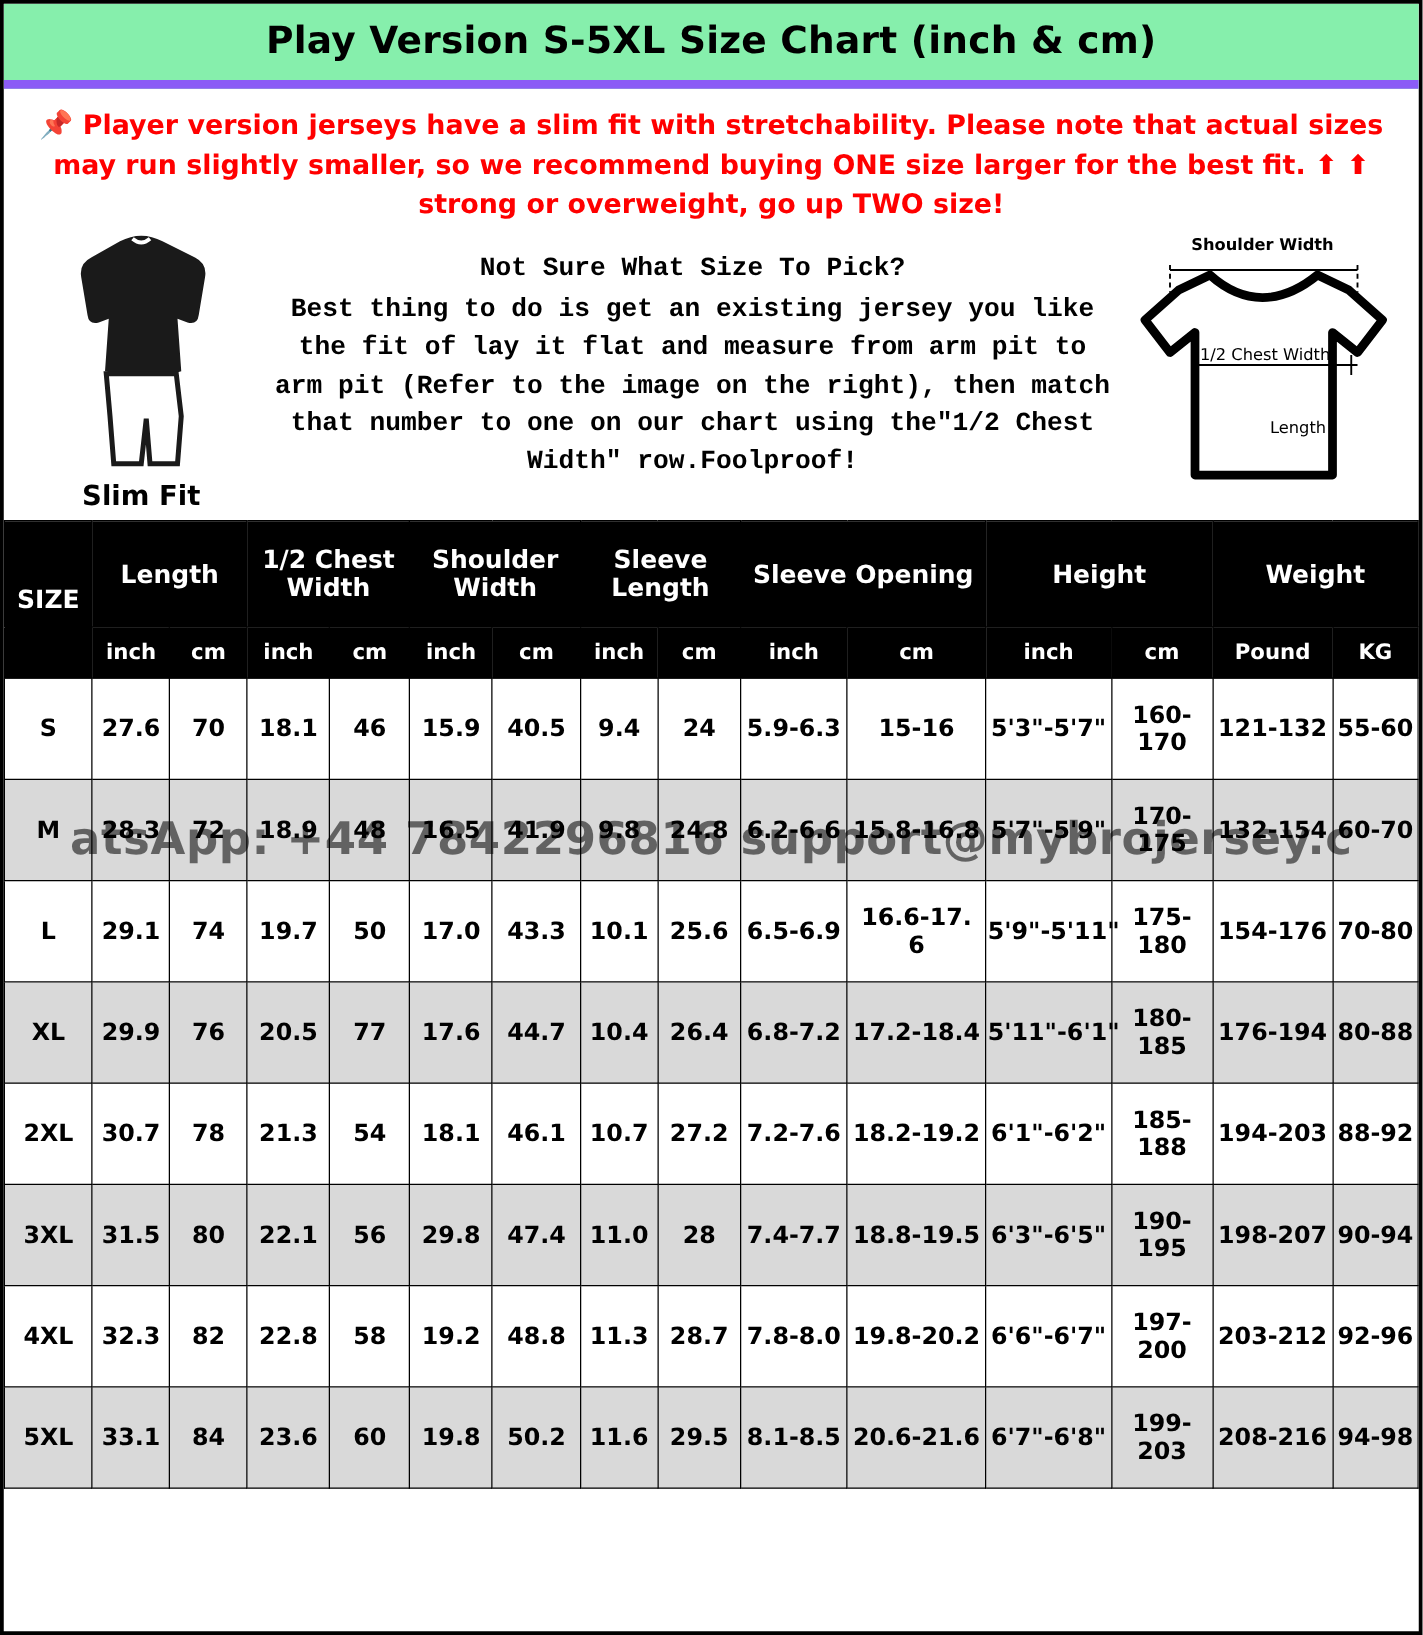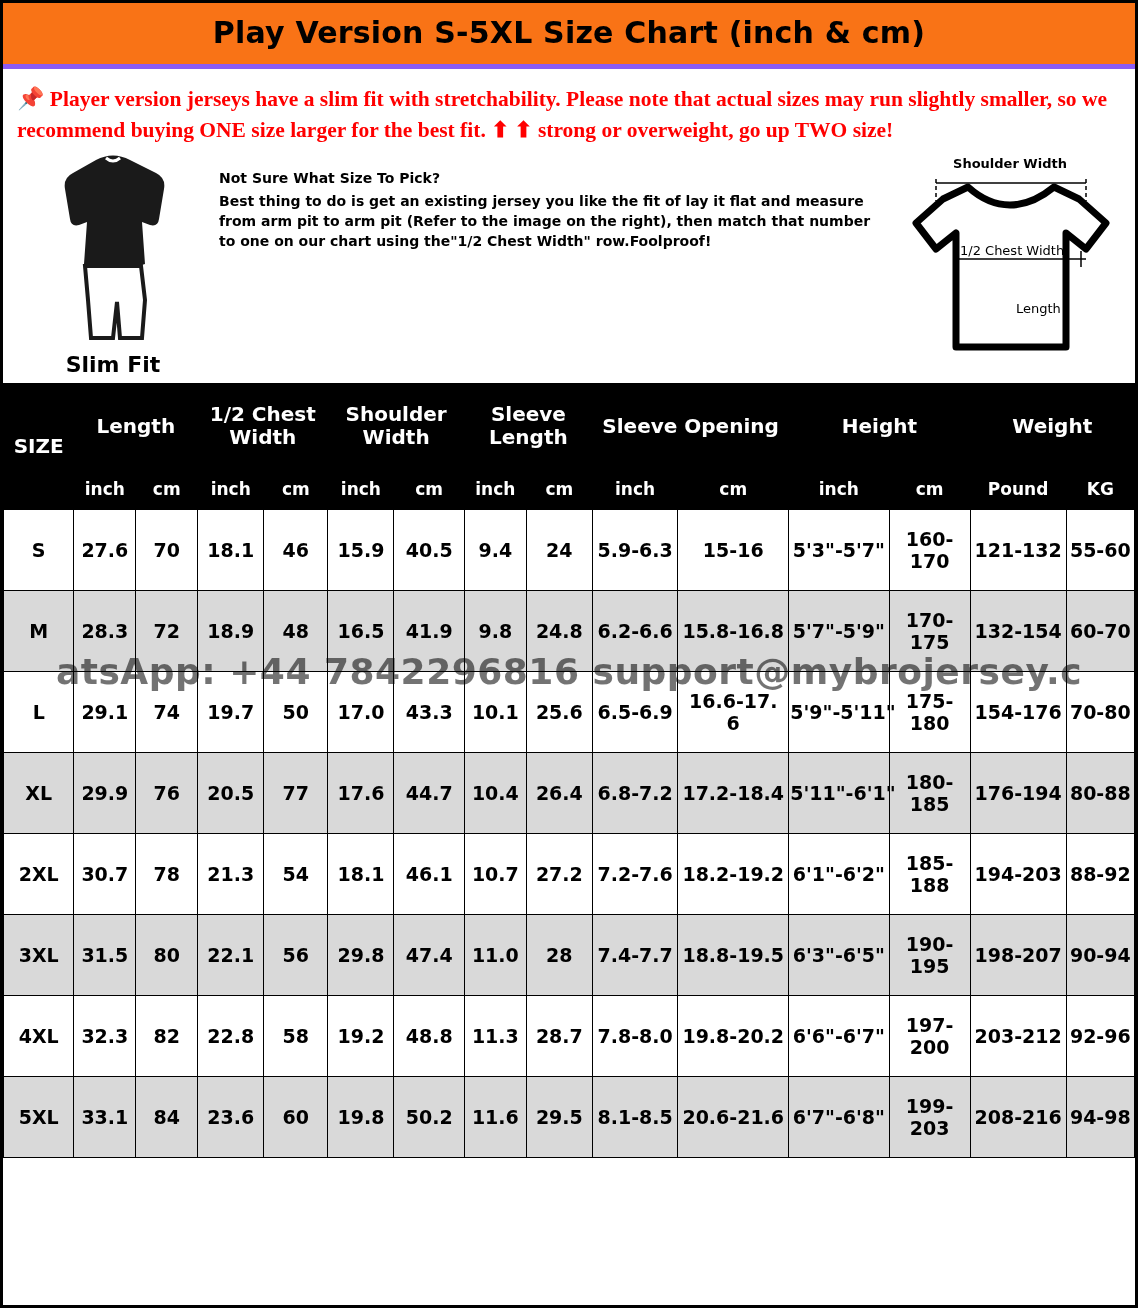--- a/index.html
+++ b/index.html
@@ -14,63 +14,63 @@
     height:1308px;
     box-sizing:border-box;
     border:3px solid #000;
     display:flex;
     flex-direction:column;
     overflow:hidden;
     position:relative;
   }
   
   .title-bar{
-    background:#f97316;
-    border-bottom:5px solid #8b5cf6;
+    background:#86efac;
+    border-bottom:7px solid #8b5cf6;
     text-align:center;
     padding:12px 0 14px;
   }
   .title-bar h1{
     margin:0;
     font-size:30px;
     font-weight:bold;
     letter-spacing:0.2px;
   }
   
   .notice{
     color:#ff0000;
     font-weight:bold;
     font-size:21.5px;
     line-height:1.45;
-    text-align:left;
+    text-align:center;
     padding:14px 14px 6px;
-    font-family:Liberation Serif, serif;
   }
   .pin{
     color:#ff0000;
     font-size:22px;
   }
   
   .mid{
     display:flex;
     align-items:flex-start;
     padding:0 10px 6px;
   }
   .mid-left{
     width:200px;
     flex:0 0 200px;
     text-align:center;
   }
   .mid-center{
     flex:1 1 auto;
-    text-align:left;
-    font-weight:bold;
-    font-size:14px;
+    text-align:center;
+    font-weight:bold;
+    font-size:21px;
     line-height:1.45;
     padding:16px 6px 0;
+    font-family:Liberation Mono, monospace;
   }
   .mid-center .q{
     display:block;
     margin-bottom:2px;
   }
   .mid-right{
     width:230px;
     flex:0 0 230px;
     padding-top:4px;
     text-align:center;

